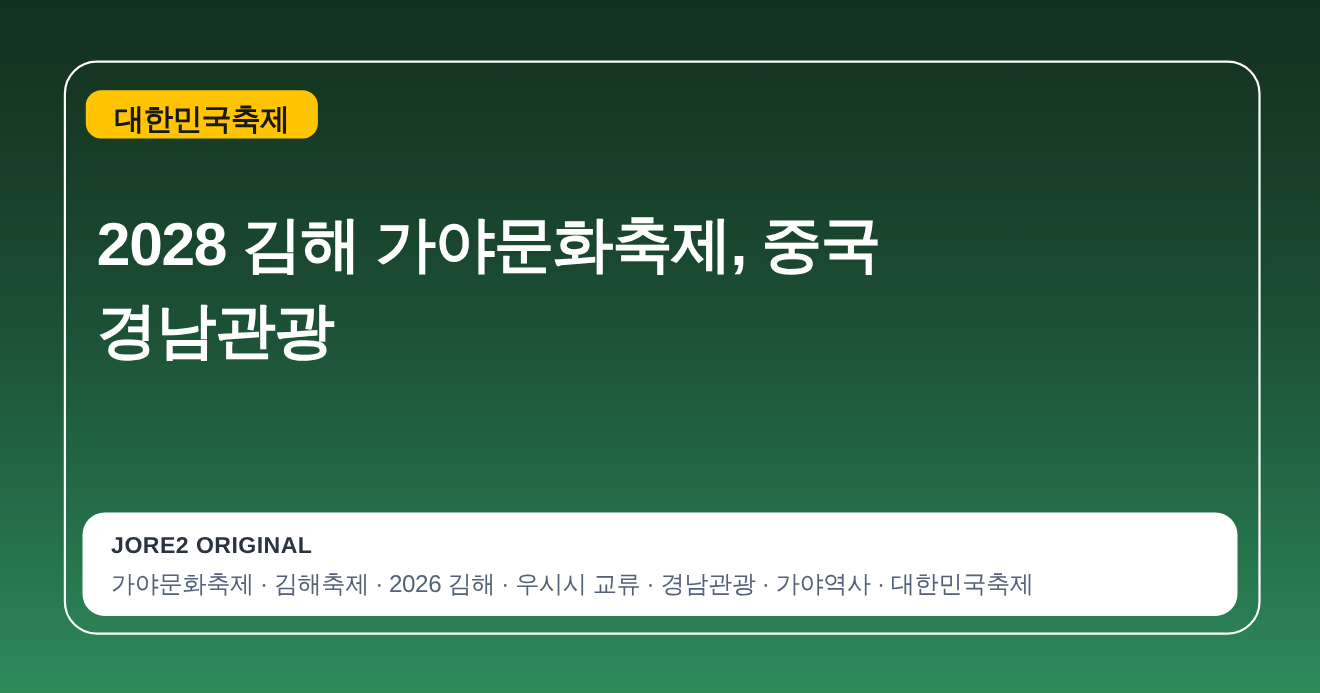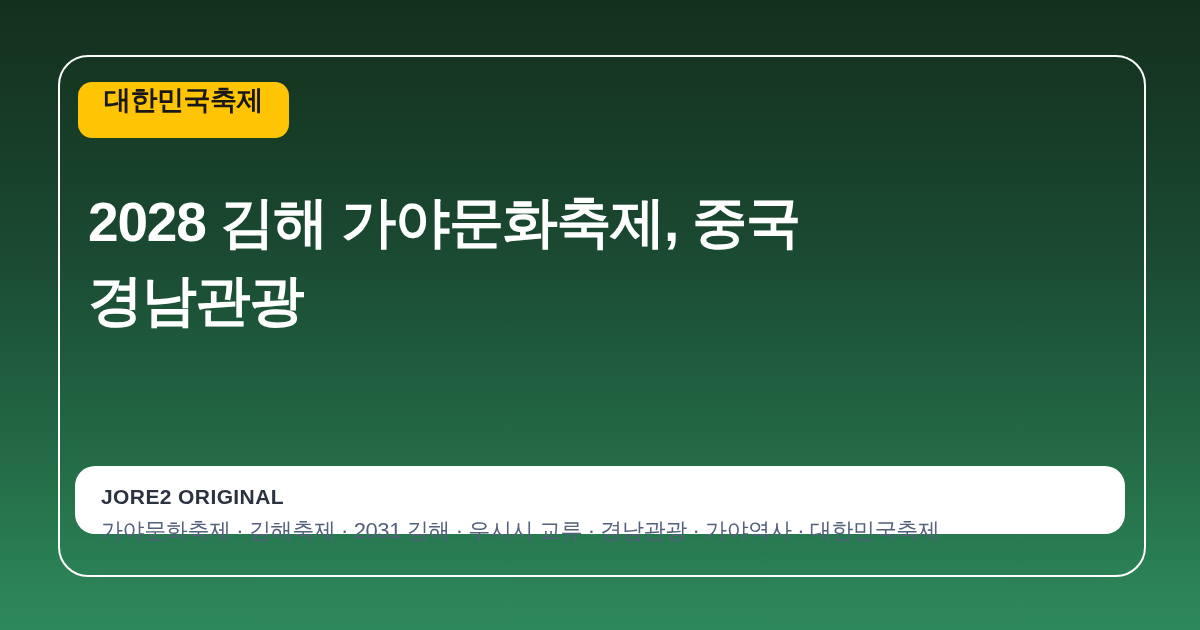--- a/index.html
+++ b/index.html
@@ -39,25 +39,25 @@
     box-sizing: border-box;
     border: 2px solid #ffffff;
     border-radius: 30px;
   }
 
   
   #badge {
     position: absolute;
     left: 78px;
     top: 82px;
-    height: 56px;
+    height: 44px;
     box-sizing: border-box;
     padding: 0 26px;
     display: flex;
-    align-items: flex-start;
+    align-items: flex-end;
     justify-content: center;
     background: #ffc403;
     border-radius: 14px;
     color: #181818;
     font-size: 27px;
     font-weight: 700;
     letter-spacing: -0.5px;
     white-space: nowrap;
   }
 
@@ -77,21 +77,21 @@
     display: block;
     white-space: nowrap;
   }
 
   
   #footer-card {
     position: absolute;
     left: 75px;
     top: 466px;
     width: 1050px;
-    height: 68px;
+    height: 94px;
     box-sizing: border-box;
     background: #ffffff;
     border-radius: 20px;
     padding: 18px 26px 0 26px;
   }
   #footer-brand {
     color: #2b3240;
     font-size: 21px;
     font-weight: 700;
     letter-spacing: 0.4px;
@@ -119,16 +119,16 @@
     <span>대한민국축제</span>
   </div>
 
   <div id="headline">
     <span class="hl-line">2028 김해 가야문화축제, 중국</span>
     <span class="hl-line">경남관광</span>
   </div>
 
   <div id="footer-card">
     <div id="footer-brand">JORE2 ORIGINAL</div>
-    <div id="footer-tags">가야문화축제 · 김해축제 · 2031 김해 · 우시시 교류 · 경남관광 · 가야역사 · 대한민국축제</div>
+    <div id="footer-tags">가야문화축제 · 김해축제 · 2026 김해 · 우시시 교류 · 경남관광 · 가야역사 · 대한민국축제</div>
   </div>
 
 </div>
 
 </body></html>

